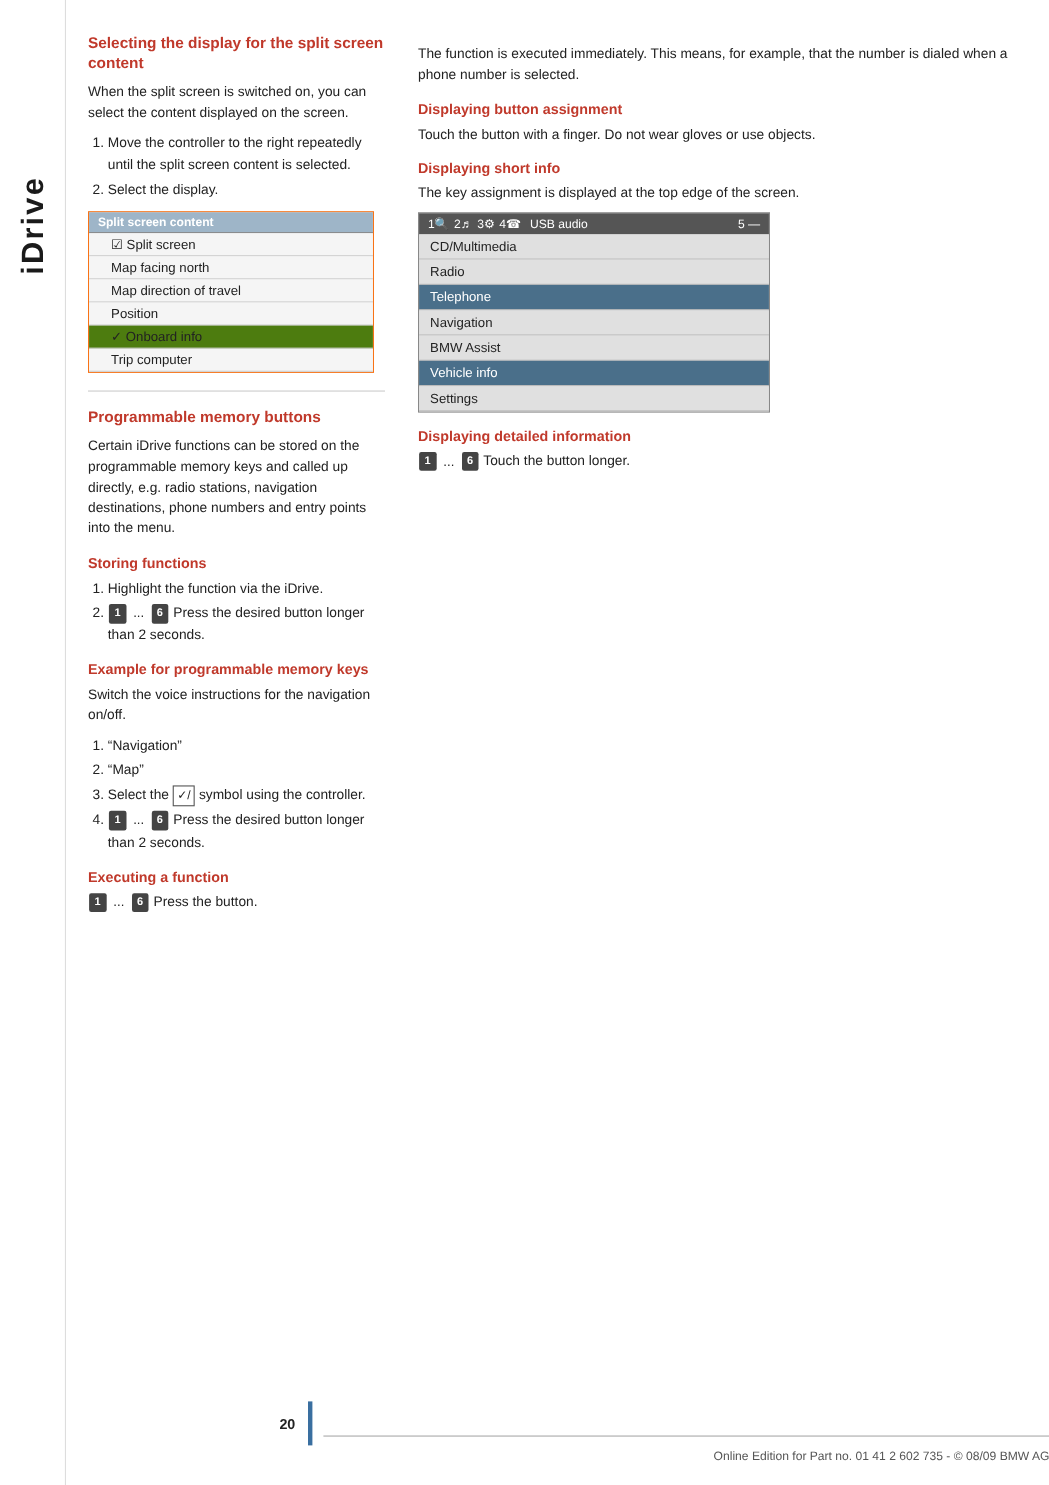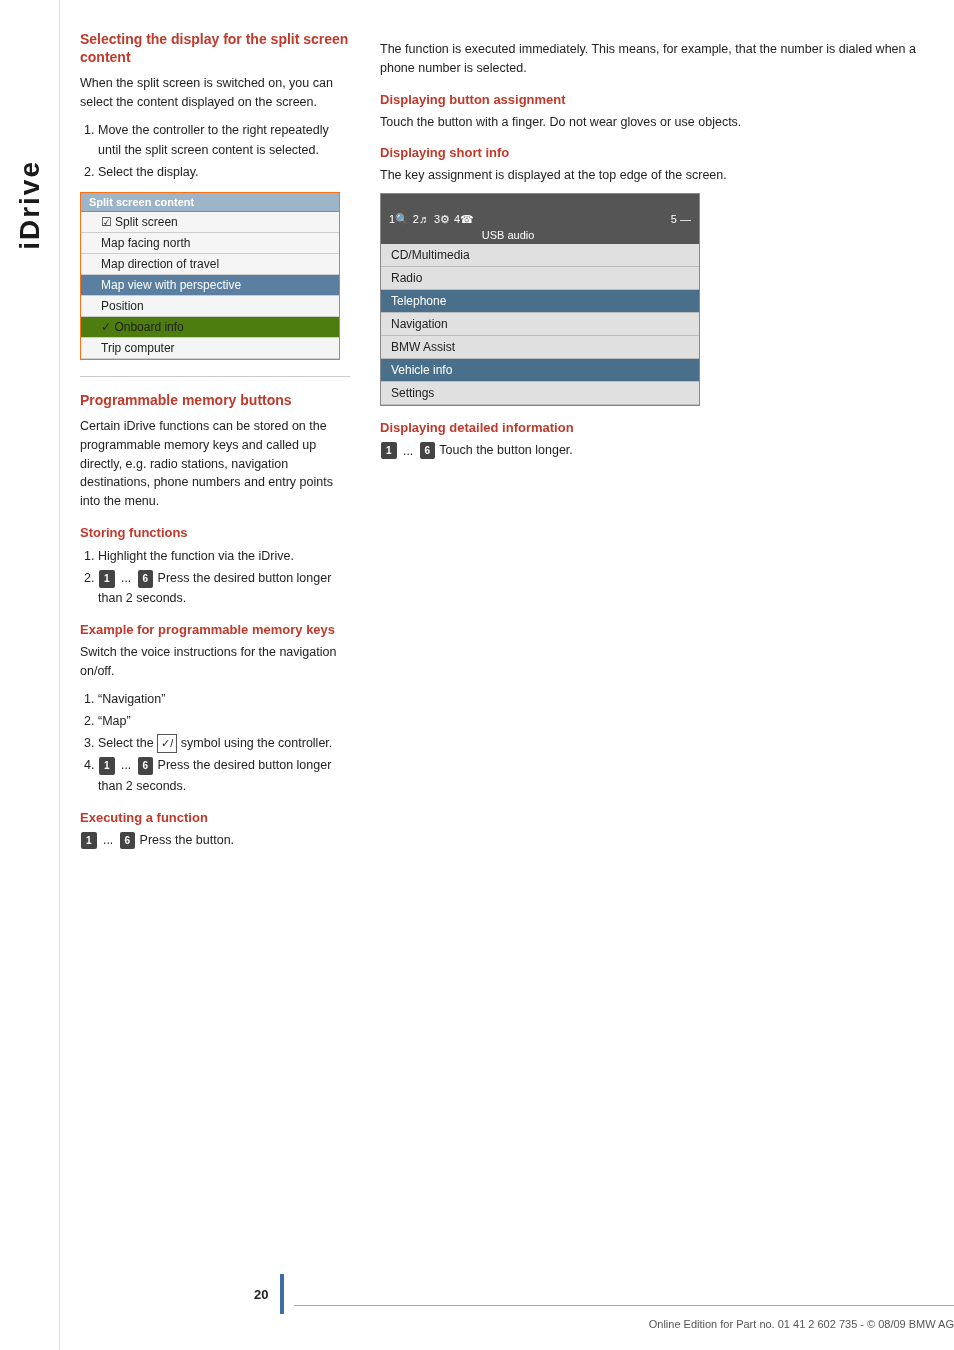--- a/index.html
+++ b/index.html
@@ -218,21 +218,20 @@
       <ol class="numbered-list">
         <li>Move the controller to the right repeatedly until the split screen content is selected.</li>
         <li>Select the display.</li>
       </ol>
 
       <div class="split-screen-menu">
         <div class="menu-title-bar">Split screen content</div>
         <div class="menu-item">☑ Split screen</div>
         <div class="menu-item">Map facing north</div>
         <div class="menu-item">Map direction of travel</div>
-        <div class="menu-item highlighted">Map view with perspective</div>
         <div class="menu-item">Position</div>
         <div class="menu-item checked">Onboard info</div>
         <div class="menu-item">Trip computer</div>
       </div>
 
       <hr class="divider">
 
       <h2 class="section-heading">Programmable memory buttons</h2>
       <p class="body-text">Certain iDrive functions can be stored on the programmable memory keys and called up directly, e.g. radio stations, navigation destinations, phone numbers and entry points into the menu.</p>
 
@@ -285,21 +284,21 @@
       <h3 class="sub-heading">Displaying short info</h3>
       <p class="body-text">The key assignment is displayed at the top edge of the screen.</p>
 
       <div class="usb-menu">
         <div class="usb-title-bar">
           <div class="usb-title-left">
             <span style="font-size:11px;">1🔍</span>
             <span style="font-size:11px;">2♬</span>
             <span style="font-size:11px;">3⚙</span>
             <span style="font-size:11px;">4☎</span>
-            <span style="font-size:11px; margin-left:4px;margin-top:32px;">USB audio</span>
+            <span style="font-size:11px; margin-left:4px;">USB audio</span>
           </div>
           <span style="font-size:11px;">5 —</span>
         </div>
         <div class="usb-menu-item">CD/Multimedia</div>
         <div class="usb-menu-item">Radio</div>
         <div class="usb-menu-item highlighted">Telephone</div>
         <div class="usb-menu-item">Navigation</div>
         <div class="usb-menu-item">BMW Assist</div>
         <div class="usb-menu-item highlighted">Vehicle info</div>
         <div class="usb-menu-item">Settings</div>

